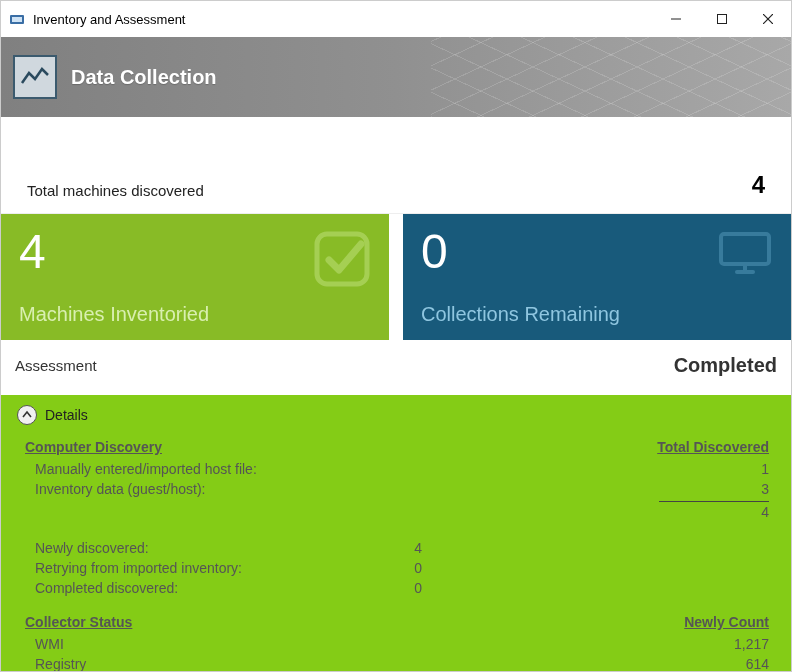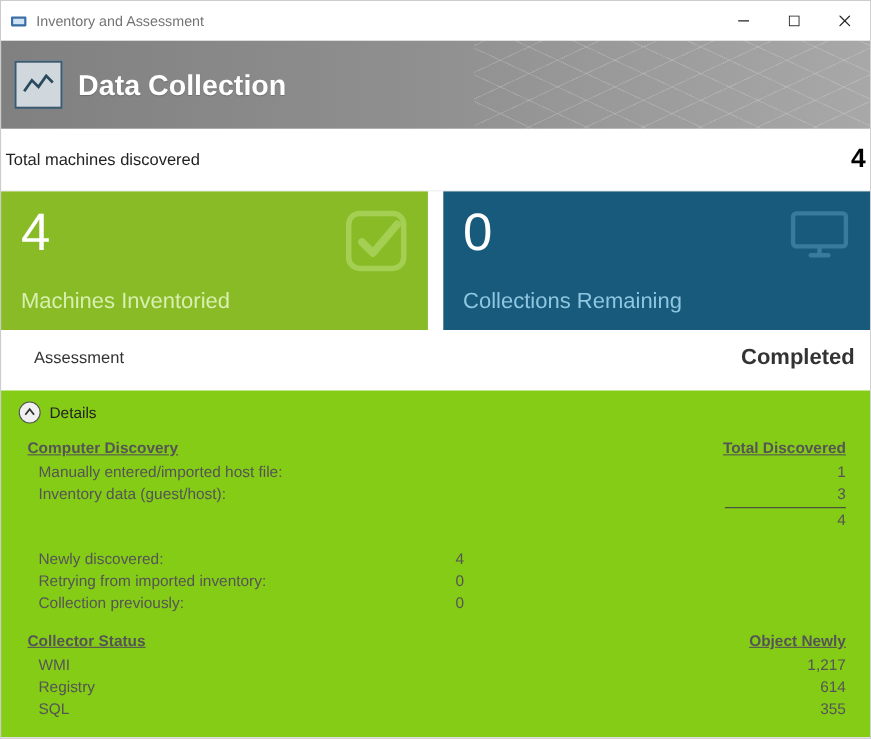--- a/index.html
+++ b/index.html
@@ -17,21 +17,21 @@
     height: 36px;
     background: #fff;
     display: flex;
     align-items: center;
     padding-left: 8px;
   }
   .titlebar .app-icon {
     width: 16px; height: 16px; margin-right: 8px;
     display: inline-flex; align-items: center; justify-content: center;
   }
-  .titlebar .title { font-size: 13px; color: #737373; }
+  .titlebar .title { font-size: 13px; color: #000000; }
   .win-controls { margin-left: auto; display: flex; }
   .win-btn {
     width: 46px; height: 36px;
     display: flex; align-items: center; justify-content: center;
     font-size: 14px; color: #222; cursor: pointer;
   }
 
   .banner {
     height: 80px;
     background: linear-gradient(to right, #808080 0%, #909090 50%, #a8a8a8 100%);
@@ -49,28 +49,29 @@
     opacity: 0.6;
   }
   .banner-iconbox {
     width: 44px; height: 44px;
     border: 2px solid #3b5a6e;
     background: #d0d8de;
     display: flex; align-items: center; justify-content: center;
     margin-right: 14px;
   }
   .banner-title {
-    color: #fff; font-size: 26px; font-weight: 600;
+    color: #fff; font-size: 20px; font-weight: 600;
     text-shadow: 0 1px 1px rgba(0,0,0,0.2);
   }
 
   .summary-row {
-    display: flex; align-items: center;
-    padding: 14px 4px;
+    display: flex; align-items: flex-end;
+    padding: 14px 26px;
     border-bottom: 1px solid #eee;
+    margin-top: 40px;
   }
   .summary-label { font-size: 15px; color: #222; }
   .summary-value { margin-left: auto; font-size: 24px; font-weight: 700; color: #000; }
 
   .tiles { display: flex; gap: 14px; padding: 0; }
   .tile {
     flex: 1; height: 126px; position: relative; color: #fff;
     padding: 14px 18px;
     display: flex; flex-direction: column; justify-content: space-between;
   }
@@ -80,21 +81,21 @@
   .tile-label { font-size: 20px; font-weight: 300; }
   .tile-blue .tile-label { color: #8fc6e0; }
   .tile-green .tile-label { color: #d9efb0; }
   .tile-icon {
     position: absolute; right: 18px; top: 16px;
     opacity: 0.45;
   }
 
   .assessment-row {
     display: flex; align-items: center;
-    padding: 14px 14px 18px 30px;
+    padding: 14px 14px 18px 14px;
   }
   .assessment-label { font-size: 15px; }
   .assessment-status { margin-left: auto; font-size: 20px; font-weight: 700; }
 
   .details-section {
     background: #84cc16;
     padding: 10px 16px 16px 16px;
   }
   .details-header {
     display: flex; align-items: center; gap: 8px;
@@ -248,30 +249,30 @@
       <span class="c1">Newly discovered:</span>
       <span class="c2">4</span>
       <span class="c3"></span>
     </div>
     <div class="row3">
       <span class="c1">Retrying from imported inventory:</span>
       <span class="c2">0</span>
       <span class="c3"></span>
     </div>
     <div class="row3">
-      <span class="c1">Collection previously:</span>
+      <span class="c1">Completed discovered:</span>
       <span class="c2">0</span>
       <span class="c3"></span>
     </div>
 
     <div class="spacer"></div>
 
     <div class="section-head">
       <span>Collector Status</span>
-      <span class="right">Object Newly</span>
+      <span class="right">Newly Count</span>
     </div>
     <div class="row3">
       <span class="c1">WMI</span>
       <span class="c2"></span>
       <span class="c3">1,217</span>
     </div>
     <div class="row3">
       <span class="c1">Registry</span>
       <span class="c2"></span>
       <span class="c3">614</span>

